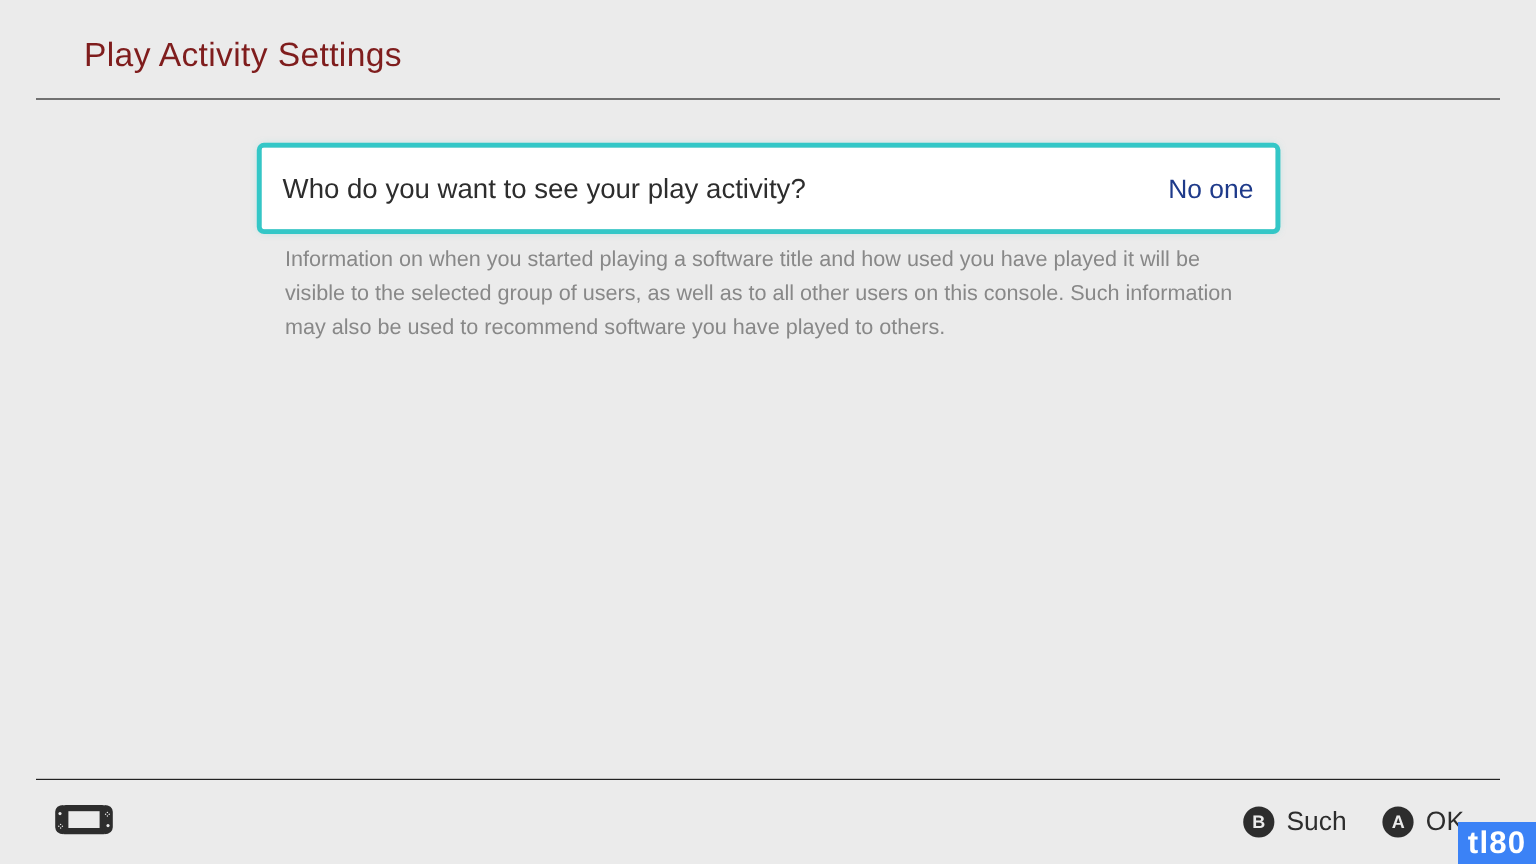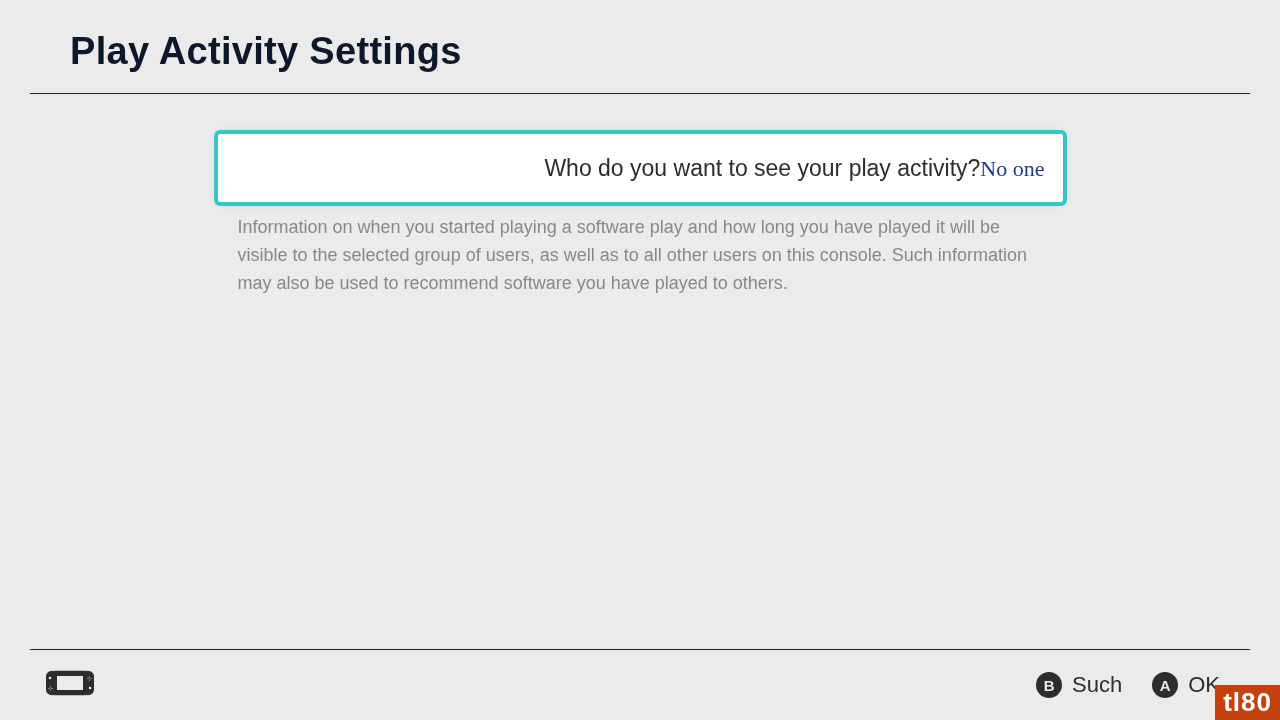--- a/index.html
+++ b/index.html
@@ -15,23 +15,23 @@
       font-family: -apple-system, BlinkMacSystemFont, "Segoe UI", Arial, sans-serif;
       position: relative;
       overflow: hidden;
     }
     
     .header {
       padding: 30px 70px 20px 70px;
     }
     
     .page-title {
-      font-size: 38px;
-      font-weight: 700;
-      color: #0f172a;
+      font-size: 28px;
+      font-weight: 400;
+      color: #7f1d1d;
       letter-spacing: 0.3px;
     }
     
     .header-divider {
       height: 1px;
       background: #222;
       margin: 0 30px;
     }
     
     .content {
@@ -40,42 +40,41 @@
       flex-direction: column;
       align-items: center;
     }
     
     .content-inner {
       width: 845px;
     }
     
     .setting-row {
       display: flex;
-      justify-content: flex-end;
+      justify-content: space-between;
       align-items: center;
       padding: 20px 18px;
       font-size: 23px;
       color: #2d2d2d;
       cursor: pointer;
       border-top: 1px solid transparent;
       border-bottom: 1px solid #d0d0d0;
     }
     
     .setting-row.selected {
       background: #fff;
       outline: 4px solid #33c7c7;
       border-radius: 2px;
       border-bottom: none;
       box-shadow: 0 0 8px rgba(51, 199, 199, 0.6);
     }
     
     .setting-value {
       color: #1e3a8a;
       font-size: 22px;
-      font-family: Liberation Serif, serif;
     }
     
     .description {
       padding: 12px 20px 28px 20px;
       font-size: 18px;
       line-height: 1.55;
       color: #888;
     }
     
     .delete-row {
@@ -139,21 +138,21 @@
       align-items: center;
       justify-content: center;
       font-size: 15px;
       font-weight: bold;
     }
     
     .watermark {
       position: absolute;
       bottom: 0;
       right: 0;
-      background: #c2410c;
+      background: #3b82f6;
       color: #fff;
       font-size: 26px;
       font-weight: 900;
       padding: 2px 8px;
       letter-spacing: 1px;
       font-family: Arial Black, Arial, sans-serif;
     }
   </style>
 </head>
 <body>
@@ -163,21 +162,21 @@
 </div>
 <div class="header-divider"></div>
 
 <div class="content">
   <div class="content-inner">
     <div class="setting-row selected">
       <span>Who do you want to see your play activity?</span>
       <span class="setting-value">No one</span>
     </div>
 
-    <div class="description">Information on when you started playing a software play and how long you have played it will be visible to the selected group of users, as well as to all other users on this console. Such information may also be used to recommend software you have played to others.</div>
+    <div class="description">Information on when you started playing a software title and how used you have played it will be visible to the selected group of users, as well as to all other users on this console. Such information may also be used to recommend software you have played to others.</div>
 
   </div>
 </div>
 
 <div class="footer">
   <div class="footer-divider"></div>
   <div class="footer-content">
     <div class="controller-icon">
       <svg viewBox="0 0 48 26" fill="none">
         <rect x="7" y="2" width="34" height="22" rx="2" stroke="#2d2d2d" stroke-width="2.5" fill="#2d2d2d"></rect>

